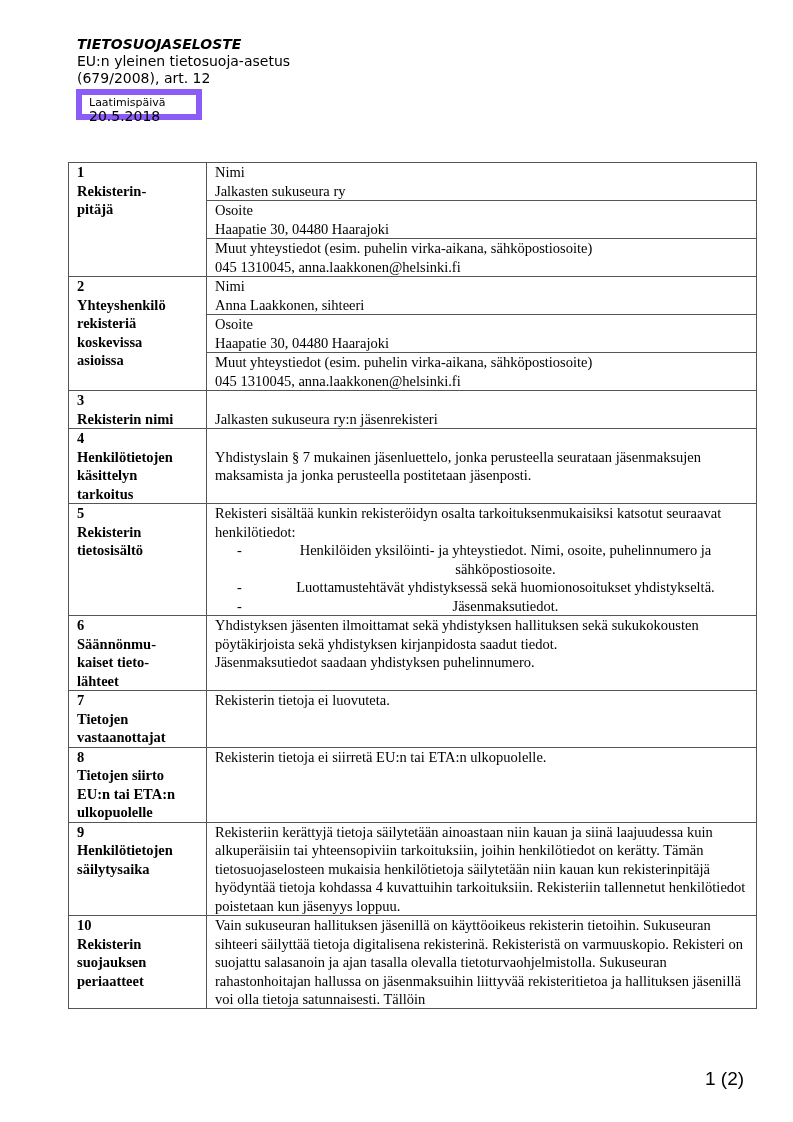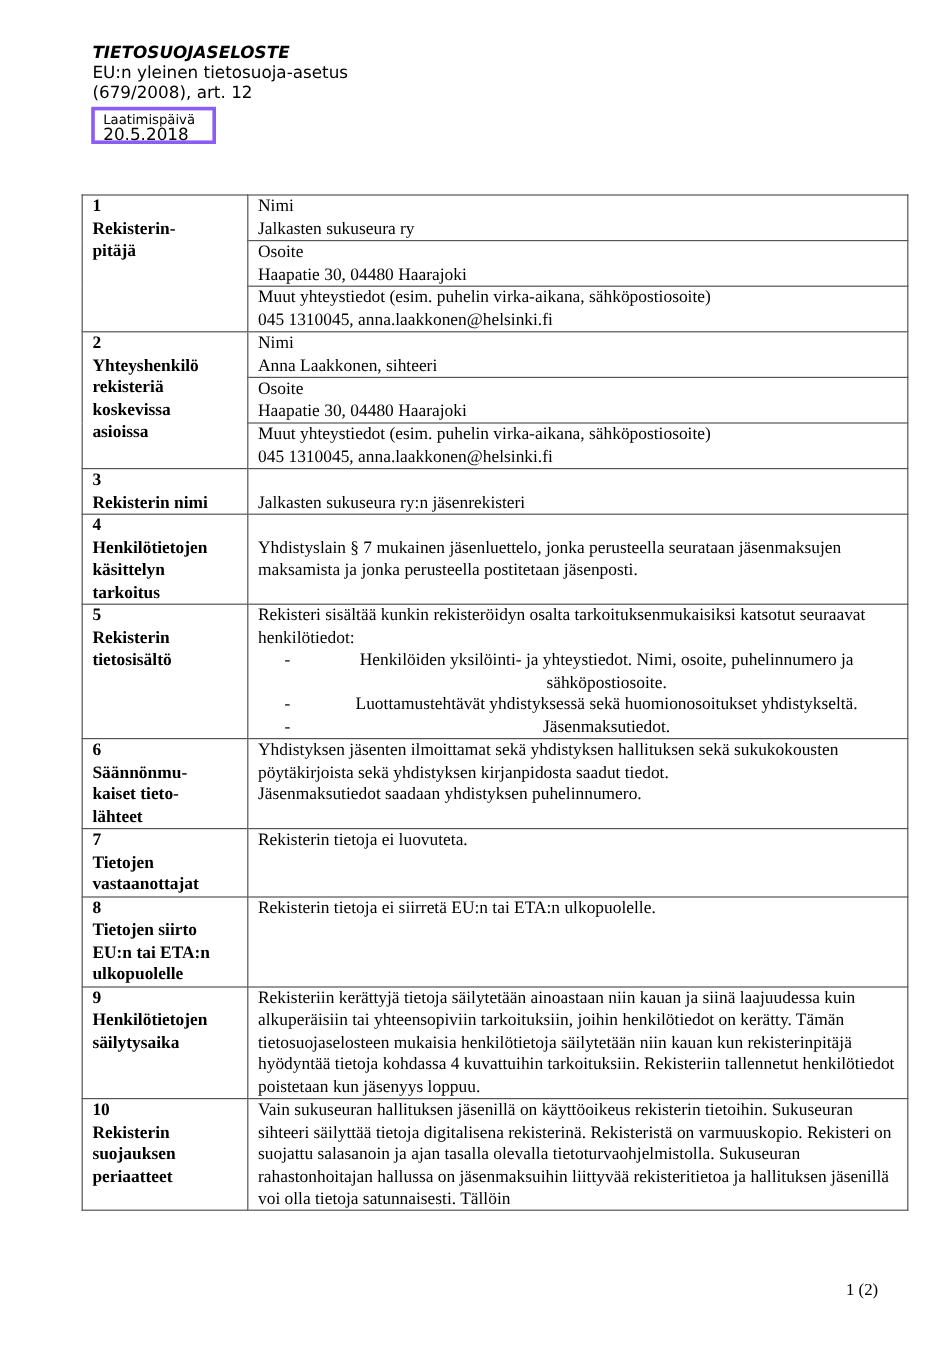--- a/index.html
+++ b/index.html
@@ -1,30 +1,30 @@
 <!DOCTYPE html>
 <html><head>
 <meta charset="utf-8">
 <style>
   html, body { margin: 0; padding: 0; background: #ffffff; }
   body { width: 793px; height: 1122px; position: relative; overflow: hidden; color: #000; }
   .hdr { position: absolute; left: 77px; top: 36px; font-family: "DejaVu Sans", sans-serif; font-size: 14px; line-height: 17px; }
   .hdr .title { font-weight: bold; font-size: 14px; font-style: italic; }
-  .datebox { position: absolute; left: 76px; top: 89px; width: 104px; height: 31px; border: 3px solid #8b5cf6; box-sizing: border-box; font-family: "DejaVu Sans", sans-serif; }
+  .datebox { position: absolute; left: 76px; top: 89px; width: 126px; height: 31px; border: 6px solid #8b5cf6; box-sizing: border-box; font-family: "DejaVu Sans", sans-serif; }
   .datebox .lbl { position: absolute; left: 7px; top: 1px; font-size: 11px; line-height: 13px; }
   .datebox .val { position: absolute; left: 7px; top: 13px; font-size: 14px; line-height: 16px; }
   table.reg { position: absolute; left: 68px; top: 162px; width: 689px; border-collapse: collapse; font-family: "Liberation Serif", serif; font-size: 14.5px; line-height: 18.5px; }
   table.reg td { border: 1px solid #555; vertical-align: top; padding: 0 7px 0 8px; }
   table.reg td.left { width: 122px; font-weight: bold; }
   table.reg td.sub { padding-top: 0; }
   ul.items { list-style: none; margin: 0; padding: 0 0 0 22px; }
   ul.items li { position: relative; padding-left: 25px; text-align: center; }
   ul.items li::before { content: "-"; position: absolute; left: 0; }
   .pad-top { padding-top: 18.5px; }
-  .pageno { position: absolute; left: 705px; top: 1068px; font-family: Liberation Serif, serif; font-size: 14px; }
+  .pageno { position: absolute; left: 705px; top: 1068px; font-family: Liberation Sans, sans-serif; font-size: 19px; }
   .cut { height: 92px; overflow: hidden; }
 </style>
 </head>
 <body>
 
 <div class="hdr">
   <div class="title">TIETOSUOJASELOSTE</div>
   <div>EU:n yleinen tietosuoja-asetus</div>
   <div>(679/2008), art. 12</div>
 </div>

